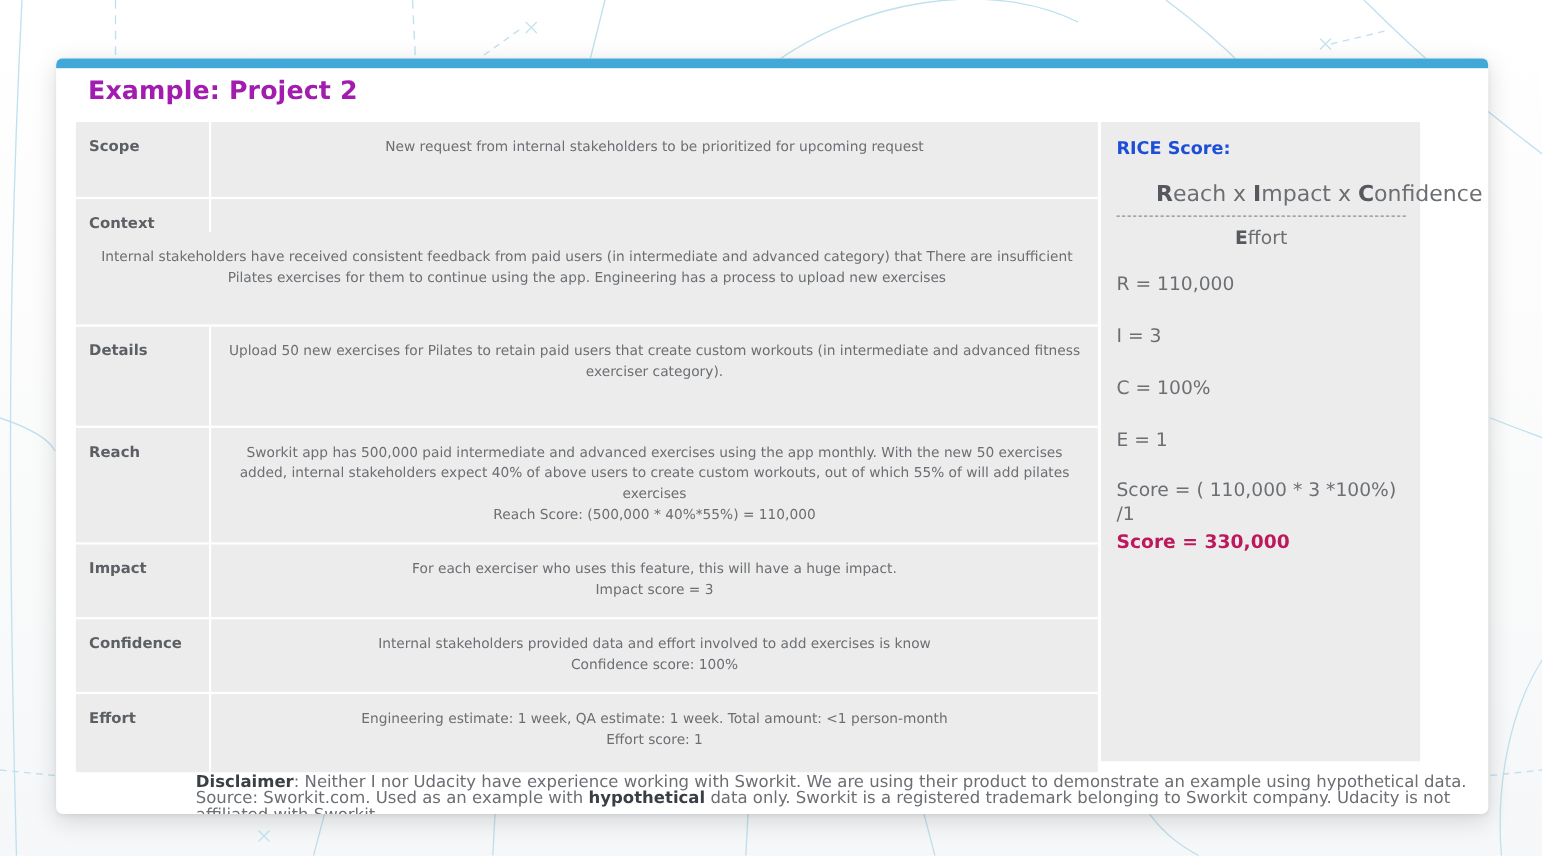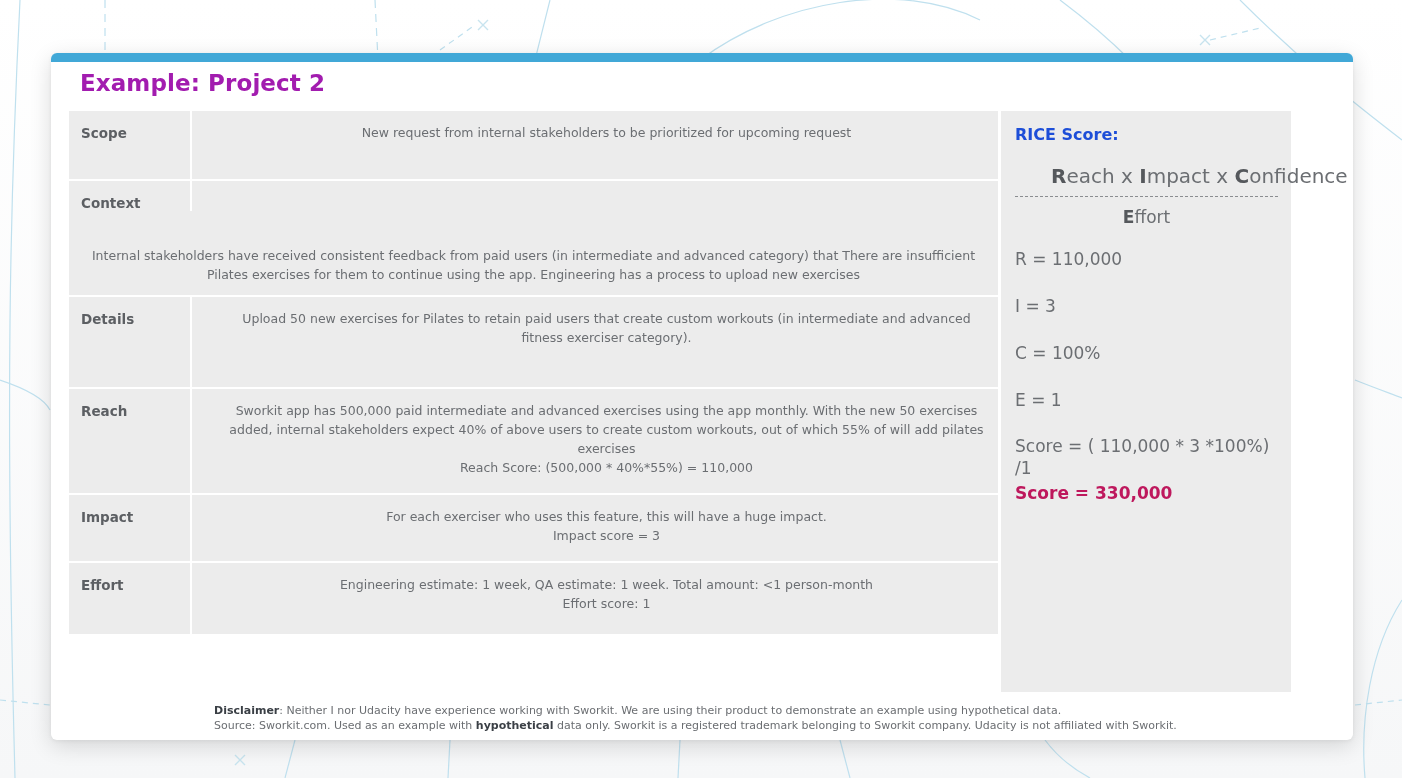--- a/index.html
+++ b/index.html
@@ -49,21 +49,20 @@
       position: absolute;
       left: 18px;
       top: 58px;
       width: 929px;
       border-collapse: collapse;
       background: #ececec;
     }
     .row {
       display: flex;
       border-bottom: 2px solid #ffffff;
-      gap: 23px;
     }
     .row:last-child { border-bottom: none; }
     .cell-label {
       width: 121px;
       padding: 14px 0 0 12px;
       font-size: 13.5px;
       font-weight: bold;
       color: #5c5f63;
       border-right: 2px solid #ffffff;
       box-sizing: border-box;
@@ -128,24 +127,23 @@
     }
     .rice .final {
       font-size: 17px;
       font-weight: bold;
       color: #be185d;
     }
     .footer {
       position: absolute;
       left: 127px;
       top: 650px;
-      font-size: 11px;
+      font-size: 15px;
       line-height: 15px;
       color: #6b6e72;
-      margin-left: 36px;
     }
     .footer b { color: #3a3f45; }
   </style>
 </head>
 <body>
 
 <div class="bg">
   <svg width="1402" height="778">
     <g fill="none" stroke="#bfe0ee" stroke-width="1.2">
       <path d="M20 0 C 10 200, 5 400, 15 778"></path>
@@ -196,20 +194,25 @@
     <div class="row" style="height:104px;">
       <div class="cell-label">Reach</div>
       <div class="cell-value">Sworkit app has 500,000 paid intermediate and advanced exercises using the app monthly. With the new 50 exercises added, internal stakeholders expect 40% of above users to create custom workouts, out of which 55% of will add pilates exercises
 Reach Score:  (500,000 * 40%*55%) = 110,000</div>
     </div>
     <div class="row" style="height:66px;">
       <div class="cell-label">Impact</div>
       <div class="cell-value">For each exerciser who uses this feature, this will have a huge impact.
  Impact score =  3</div>
     </div>
+    <div class="row" style="height:66px;">
+      <div class="cell-label">Confidence</div>
+      <div class="cell-value">Internal stakeholders provided data and effort involved to add exercises is know
+Confidence score: 100%</div>
+    </div>
     <div class="row" style="height:71px;">
       <div class="cell-label">Effort</div>
       <div class="cell-value">Engineering estimate: 1 week, QA estimate: 1 week. Total amount: &lt;1 person-month
 Effort score: 1</div>
     </div>
   </div>
 
   <div class="rice">
     <div class="heading">RICE Score:</div>
     <div class="formula-num"><b>R</b><span>each x </span><b>I</b><span>mpact x </span><b>C</b><span>onfidence</span></div>

